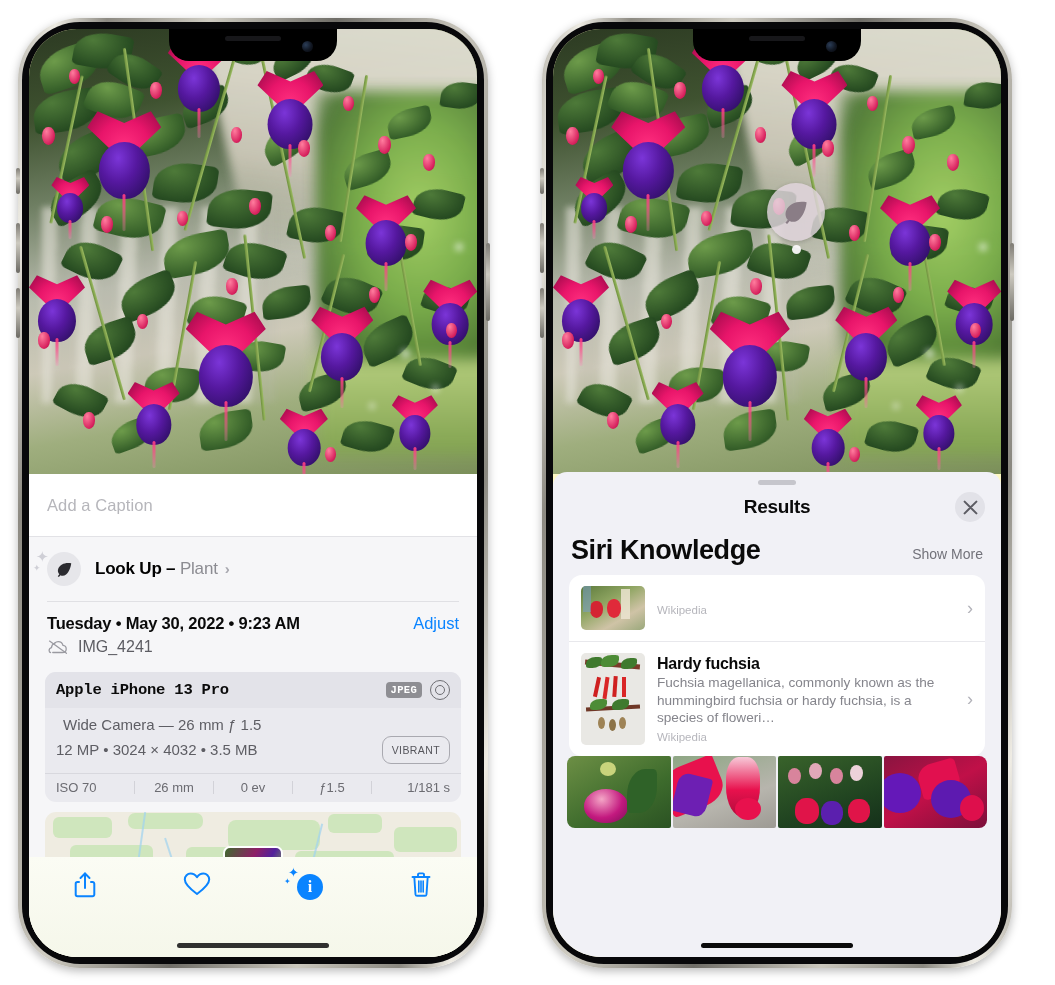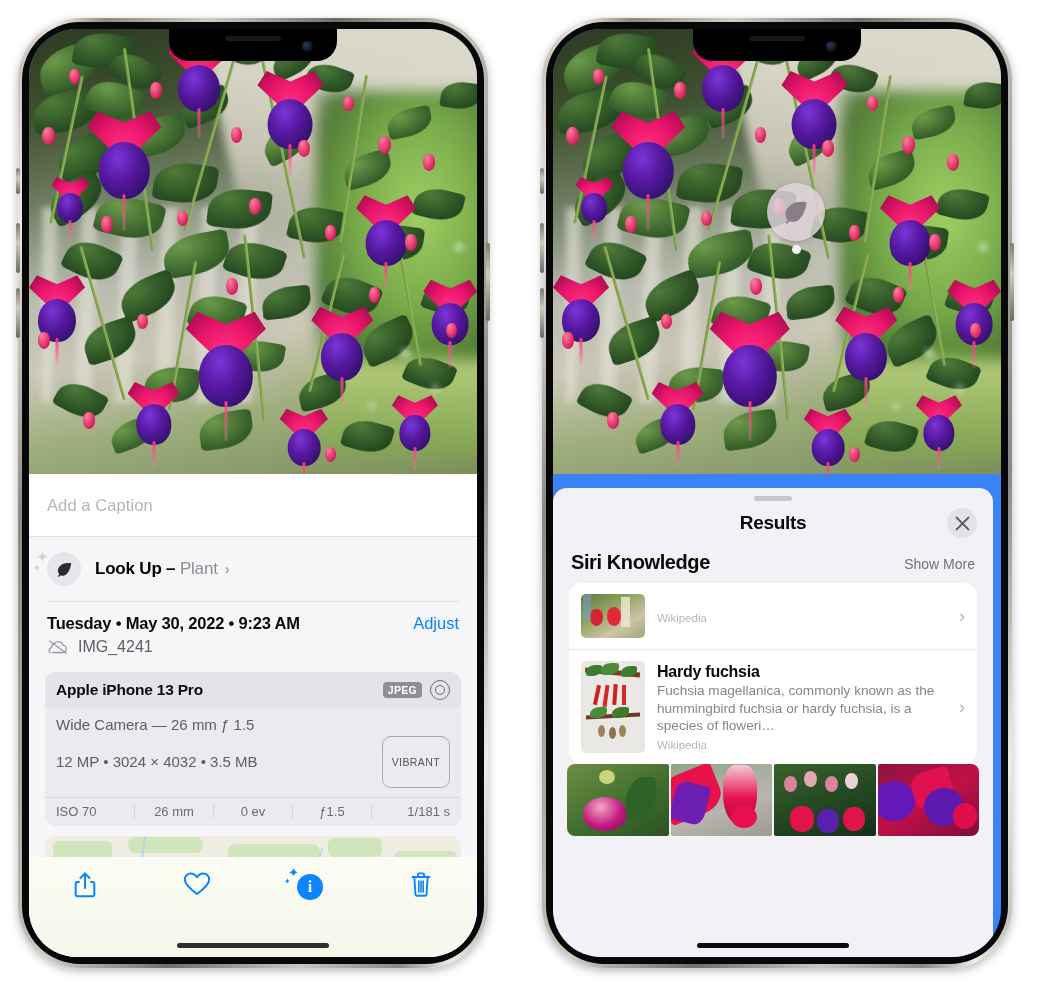--- a/index.html
+++ b/index.html
@@ -10,21 +10,21 @@
   
   .phone{position:absolute;top:18px;width:470px;height:950px;}
   .phone.left{left:18px;}
   .phone.right{left:542px;}
 
   .frame-outer{position:absolute;inset:0;border-radius:62px;
     background:linear-gradient(100deg,#b9b6ae 0%,#eceae2 6%,#8d8a82 14%,#cfccc2 30%,
                #6f6d67 50%,#cac7bd 70%,#8a8880 86%,#efece4 94%,#b4b1a9 100%);
     box-shadow:0 3px 10px rgba(0,0,0,.28);}
   .frame-inner{position:absolute;inset:4px;border-radius:58px;background:#08080a;}
-  .screen{position:absolute;inset:11px;border-radius:48px;overflow:hidden;background:#3b82f6;}
+  .screen{position:absolute;inset:11px;border-radius:48px;overflow:hidden;background:#fef9c3;}
 
   
   .btn-side{position:absolute;background:linear-gradient(180deg,#7e7b74,#cdcac0 40%,#6c6a64);
     border-radius:2px;}
   .btn-silent{left:-2px;top:150px;width:4px;height:26px;}
   .btn-vup{left:-2px;top:205px;width:4px;height:50px;}
   .btn-vdn{left:-2px;top:270px;width:4px;height:50px;}
   .btn-pwr{right:-2px;top:225px;width:4px;height:78px;}
 
   
@@ -101,33 +101,33 @@
 
   .meta{background:#f6f6f8;padding:12px 18px 8px;}
   .meta-row1{display:flex;align-items:baseline;justify-content:space-between;}
   .meta-date{font-size:16.5px;font-weight:700;color:#0a0a0a;letter-spacing:-.2px;}
   .adjust{font-size:16.5px;color:#0a84ff;}
   .meta-row2{display:flex;align-items:center;gap:9px;margin-top:5px;}
   .meta-name{font-size:16px;color:#5d5d63;}
 
   .camcard{margin:8px 16px 0;border-radius:11px;overflow:hidden;background:#eaeaef;}
   .cc-head{display:flex;align-items:center;justify-content:space-between;
-    padding:8px 11px;background:#e3e3e9;}
+    padding:8px 11px;background:#e3e3e9;font-family:Liberation Mono, monospace;}
   .cc-title{font-size:15.5px;font-weight:700;color:#0b0b0b;letter-spacing:-.2px;}
   .cc-right{display:flex;align-items:center;gap:8px;}
   .jpeg{background:#8e8e93;color:#fff;font-size:10.5px;font-weight:600;
     padding:2px 5px;border-radius:4px;letter-spacing:.3px;}
   .lens{width:18px;height:18px;border-radius:50%;border:1.6px solid #6e6e73;
     display:flex;align-items:center;justify-content:center;}
   .lens i{width:8px;height:8px;border-radius:50%;border:1.6px solid #6e6e73;display:block;}
   .cc-body{padding:8px 11px 9px;}
-  .cc-l1{font-size:15px;color:#5e5e64;}
+  .cc-l1{font-size:15px;color:#5e5e64;margin-left:7px;}
   .cc-l2{display:flex;align-items:center;justify-content:space-between;margin-top:3px;}
   .cc-l2 span.t{font-size:15px;color:#5e5e64;}
-  .vibrant{border:1px solid #a9a9b0;border-radius:9px;padding:19px 9px;
+  .vibrant{border:1px solid #a9a9b0;border-radius:9px;padding:7px 9px;
     font-size:10.5px;color:#56565c;letter-spacing:.4px;margin-left:38px;}
   .cc-foot{display:flex;align-items:center;border-top:.5px solid #d8d8de;
     padding:6px 11px 7px;}
   .cc-foot .c{flex:1;text-align:center;font-size:13px;color:#6b6b71;}
   .cc-foot .c:first-child{text-align:left;}
   .cc-foot .c:last-child{text-align:right;}
   .cc-foot .sep{width:1px;height:13px;background:#d2d2d8;}
 
   .map{margin:10px 16px 0;height:64px;border-radius:11px 11px 0 0;overflow:hidden;position:relative;
     background:#efece1;}
@@ -144,31 +144,31 @@
   svg.ico{display:block;}
   .vlbtn{position:relative;width:30px;height:30px;}
   .vlbtn .dot{position:absolute;left:3px;top:3px;width:26px;height:26px;border-radius:50%;
     background:#0a84ff;display:flex;align-items:center;justify-content:center;
     color:#fff;font-size:16px;font-weight:700;font-family:"Liberation Serif",serif;}
   .vlbtn .sp{position:absolute;color:#0a84ff;line-height:1;}
   .vlbtn .sp.a{left:-6px;top:-5px;font-size:13px;}
   .vlbtn .sp.b{left:-10px;top:7px;font-size:8px;}
 
   
-  .results{position:absolute;left:0;right:8px;bottom:0;background:#f1f1f6;
-    border-radius:14px 14px 0 0;margin-top:16px;}
+  .results{position:absolute;left:0;right:0;bottom:0;background:#f1f1f6;
+    border-radius:14px 14px 0 0;}
   .grabber{width:38px;height:5px;border-radius:3px;background:#c6c6cc;
     margin:8px auto 0;}
   .res-head{position:relative;height:44px;display:flex;align-items:center;justify-content:center;}
   .res-title{font-size:19px;font-weight:700;color:#0a0a0a;letter-spacing:-.3px;}
   .close-btn{position:absolute;right:16px;top:50%;transform:translateY(-50%);
     width:30px;height:30px;border-radius:50%;background:#e2e2e8;
     display:flex;align-items:center;justify-content:center;}
   .sec-head{display:flex;align-items:baseline;justify-content:space-between;padding:6px 18px 9px;}
-  .sec-title{font-size:20px;font-weight:700;color:#0a0a0a;letter-spacing:-.4px;}
+  .sec-title{font-size:27px;font-weight:700;color:#0a0a0a;letter-spacing:-.4px;}
   .show-more{font-size:14px;color:#72727a;}
   .know-card{margin:0 16px;background:#fff;border-radius:13px;overflow:hidden;}
   .krow{display:flex;align-items:center;padding:11px 12px;gap:12px;position:relative;}
   .krow + .krow{border-top:.5px solid #e8e8ec;}
   .kthumb{flex:0 0 auto;border-radius:5px;overflow:hidden;position:relative;}
   .kbody{flex:1;min-width:0;}
   .ktitle{font-size:16px;font-weight:700;color:#0a0a0a;letter-spacing:-.25px;}
   .kdesc{font-size:13.6px;color:#85858c;line-height:1.32;margin-top:1px;}
   .ksrc{font-size:11.5px;color:#b6b6bc;margin-top:4px;}
   .kchev{flex:0 0 auto;color:#b2b2b9;font-size:18px;font-weight:500;padding-left:4px;}

